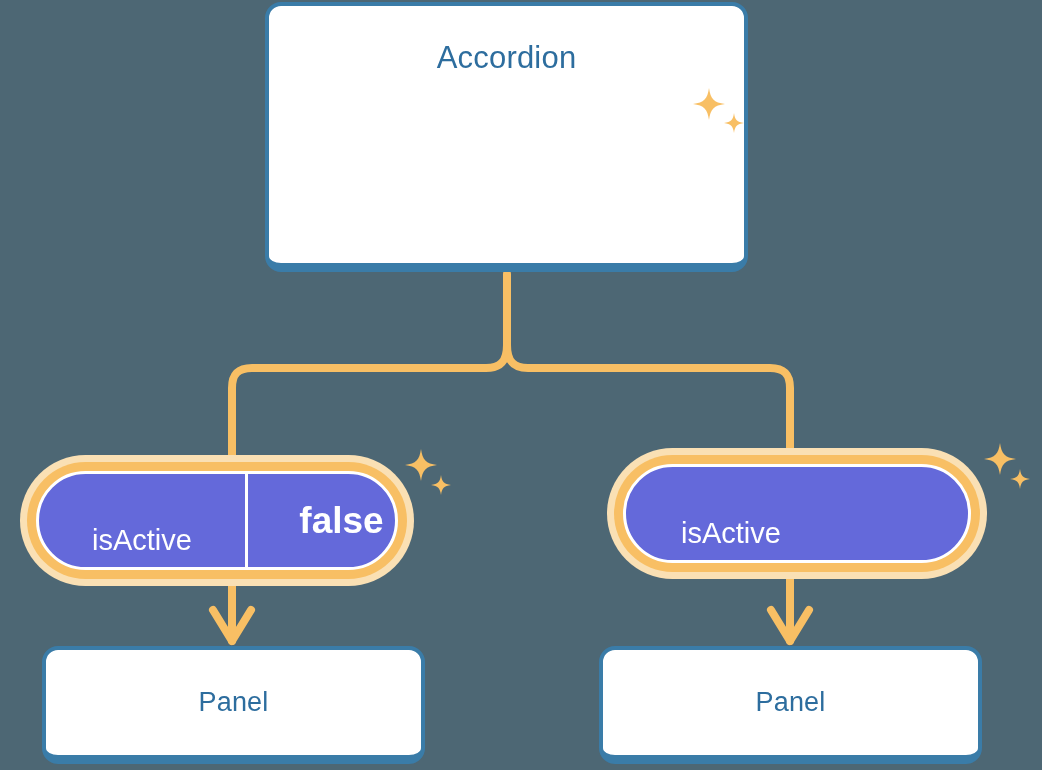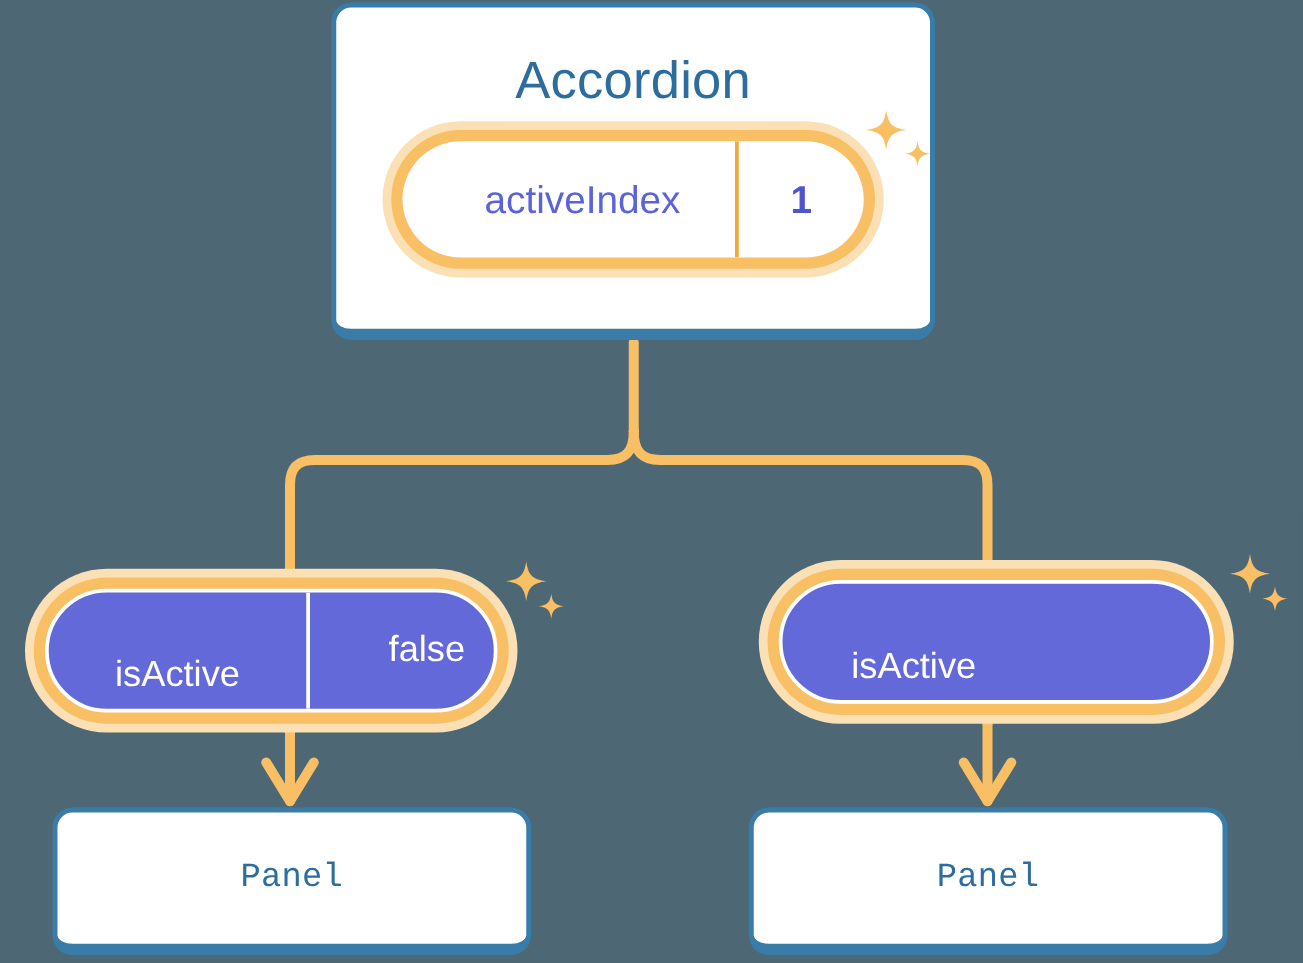--- a/index.html
+++ b/index.html
@@ -36,21 +36,21 @@
     position: absolute;
     background: #ffffff;
     border: 4px solid #3a7ca8;
     border-bottom-width: 9px;
     border-radius: 16px;
     box-sizing: border-box;
     z-index: 3;
   }
   .card-title {
     color: #2d6d9e;
-    font-size: 42px;
+    font-size: 31px;
     letter-spacing: 0.2px;
     text-align: center;
     white-space: nowrap;
   }
 
   #accordion-card {
     left: 265px;
     top: 2px;
     width: 483px;
     height: 270px;
@@ -63,21 +63,20 @@
     top: 646px;
     width: 383px;
     height: 118px;
     display: flex;
     align-items: center;
     justify-content: center;
   }
   .panel-card .card-title {
     font-size: 27px;
     margin: 0;
-    font-family: Liberation Mono, monospace;
   }
   #panel-left  { left: 42px; }
   #panel-right { left: 599px; }
 
   
   
   .pill-wrap {
     position: absolute;
     z-index: 4;
     border-radius: 999px;
@@ -141,22 +140,22 @@
     background: #6469da;
     border: 3px solid #ffffff;
   }
   .pill-purple .pill-key {
     color: #ffffff;
     font-size: 29px;
     margin-top: 40px;
   }
   .pill-purple .pill-val {
     color: #ffffff;
-    font-size: 29px;
-    font-weight: normal;
+    font-size: 37px;
+    font-weight: bold;
     border-left: 3px solid #ffffff;
     padding-left: 40px;
   }
 
   #pill-is-active-false {
     left: 20px;
     top: 455px;
     width: 394px;
     height: 131px;
   }
@@ -210,28 +209,20 @@
     <g fill="none" stroke="#f8bf64" stroke-width="8" stroke-linecap="round" stroke-linejoin="round">
       <path d="M790,579 L790,641"></path>
       <path d="M771,610 L790,641 L809,610"></path>
     </g>
   </svg>
 
   <div class="card" id="accordion-card">
     <div class="card-title">Accordion</div>
   </div>
 
-  <div class="pill-wrap" id="pill-active-index">
-    <div class="pill-ring">
-      <div class="pill-body">
-        <span class="pill-key">activeIndex</span>
-        <span class="pill-val">1</span>
-      </div>
-    </div>
-  </div>
 
   <svg class="sparkle" style="left:689px; top:84px;" width="64" height="64" viewBox="0 0 64 64">
     <path fill="#f8bf64" d="M20,4 C21.6,15.2 24.8,18.4 36,20 C24.8,21.6 21.6,24.8 20,36 C18.4,24.8 15.2,21.6 4,20 C15.2,18.4 18.4,15.2 20,4 Z"></path>
     <path fill="#f8bf64" d="M45,29 C46,36 48,38 55,39 C48,40 46,42 45,49 C44,42 42,40 35,39 C42,38 44,36 45,29 Z"></path>
   </svg>
 
   <div class="pill-wrap pill-purple" id="pill-is-active-false">
     <div class="pill-ring">
       <div class="pill-body">
         <span class="pill-key">isActive</span>

